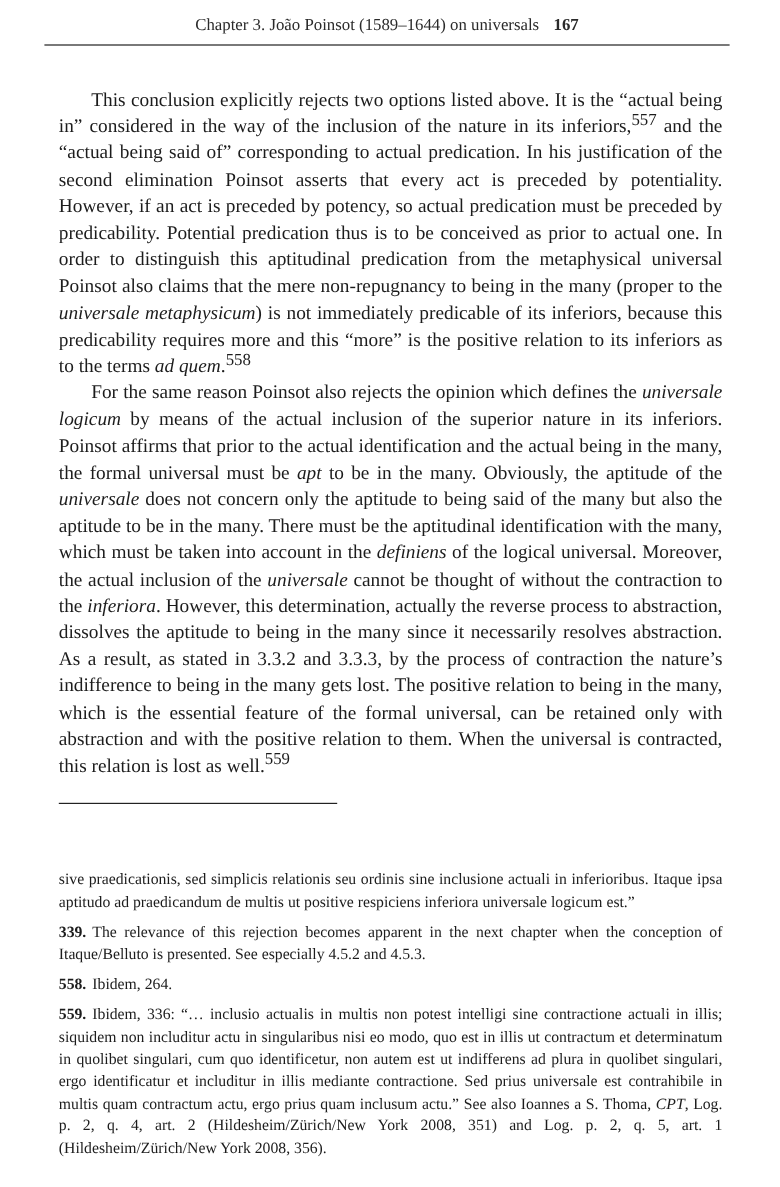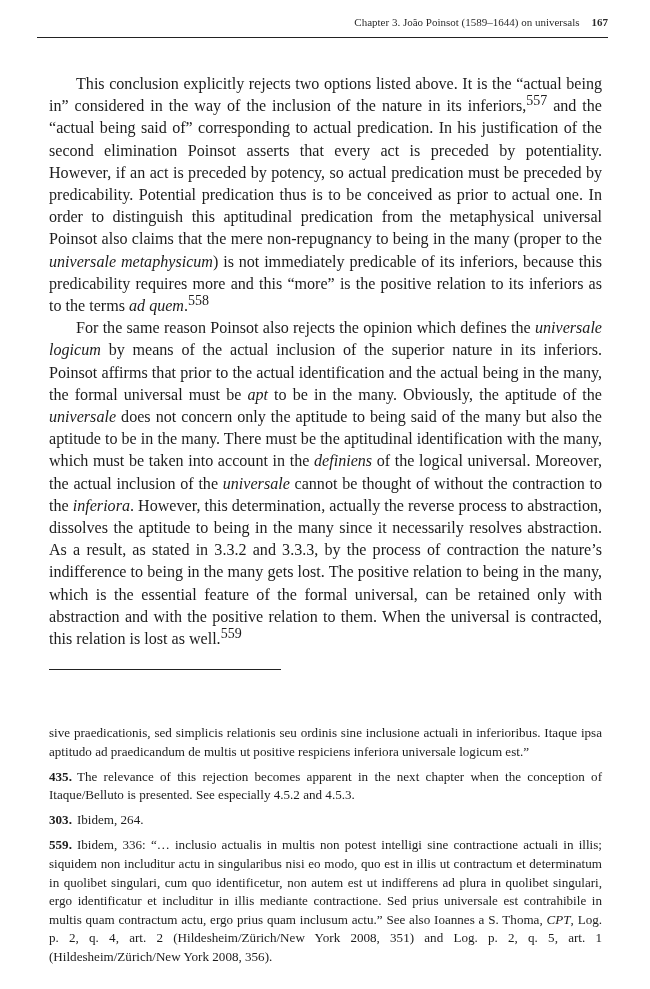--- a/index.html
+++ b/index.html
@@ -3,21 +3,21 @@
 <meta charset="utf-8">
 <style>
   html, body { margin: 0; padding: 0; background: #ffffff; }
   body {
     width: 650px; height: 989px; position: relative; overflow: hidden;
     font-family: "Liberation Serif", "DejaVu Serif", serif; color: #1c1c1c;
   }
   .running-head {
     position: absolute; left: 37px; top: 9px; width: 571px; height: 28px;
     border-bottom: 1px solid #222;
-    font-size: 11px; text-align: right; line-height: 26px; color: #2a2a2a;
+    font-size: 14px; text-align: center; line-height: 26px; color: #2a2a2a;
   }
   .running-head .pg { font-weight: bold; margin-left: 12px; }
   .body-text {
     position: absolute; left: 49px; top: 73px; width: 553px;
     font-size: 16.1px; line-height: 22.2px; text-align: justify;
     hyphens: manual;
   }
   .body-text p { margin: 0; text-indent: 27px; }
   .body-text p + p { margin-top: 0; }
   sup { font-size: 14px; line-height: 0; vertical-align: 6px; }
@@ -42,16 +42,16 @@
 
 <div class="body-text">
   <p><span>This conclusion explicitly rejects two options listed above. It is the “actual being in” considered in the way of the inclusion of the nature in its inferiors,</span><sup>557</sup><span> and the “actual being said of” corresponding to actual predication. In his justification of the second elimination Poinsot asserts that every act is preceded by potentiality. However, if an act is preceded by potency, so actual predication must be preceded by predicability. Potential predication thus is to be conceived as prior to actual one. In order to distinguish this aptitudinal predication from the metaphysical universal Poinsot also claims that the mere non-repugnancy to being in the many (proper to the </span><i>universale metaphysicum</i><span>) is not immediately predicable of its inferiors, be­cause this predicability requires more and this “more” is the positive relation to its inferiors as to the terms </span><i>ad quem</i><span>.</span><sup>558</sup></p>
   <p><span>For the same reason Poinsot also rejects the opinion which defines the </span><i>univer­sale logicum</i><span> by means of the actual inclusion of the superior nature in its inferiors. Poinsot affirms that prior to the actual identification and the actual being in the many, the formal universal must be </span><i>apt</i><span> to be in the many. Obviously, the aptitude of the </span><i>universale</i><span> does not concern only the aptitude to being said of the many but also the aptitude to be in the many. There must be the aptitudinal identification with the many, which must be taken into account in the </span><i>definiens</i><span> of the logical universal. Moreover, the actual inclusion of the </span><i>universale</i><span> cannot be thought of without the contraction to the </span><i>inferiora</i><span>. However, this determination, actually the reverse process to abstraction, dissolves the aptitude to being in the many since it necessarily resolves abstraction. As a result, as stated in 3.3.2 and 3.3.3, by the process of contraction the nature’s indifference to being in the many gets lost. The positive relation to being in the many, which is the essential feature of the formal universal, can be retained only with abstraction and with the positive relation to them. When the universal is contracted, this relation is lost as well.</span><sup>559</sup></p>
 </div>
 
 <div class="fn-rule"></div>
 
 <div class="footnotes">
   <p><span>sive praedicationis, sed simplicis relationis seu ordinis sine inclusione actuali in inferioribus. Itaque ipsa aptitudo ad praedicandum de multis ut positive respiciens inferiora universale logicum est.”</span></p>
-  <p><span class="fn-num">435.</span><span>The relevance of this rejection becomes apparent in the next chapter when the conception of Itaque/Belluto is presented. See especially 4.5.2 and 4.5.3.</span></p>
-  <p><span class="fn-num">303.</span><span>Ibidem, 264.</span></p>
+  <p><span class="fn-num">339.</span><span>The relevance of this rejection becomes apparent in the next chapter when the conception of Itaque/Belluto is presented. See especially 4.5.2 and 4.5.3.</span></p>
+  <p><span class="fn-num">558.</span><span>Ibidem, 264.</span></p>
   <p><span class="fn-num">559.</span><span>Ibidem, 336: “… inclusio actualis in multis non potest intelligi sine contractione actuali in illis; siquidem non includitur actu in singularibus nisi eo modo, quo est in illis ut contractum et determinatum in quolibet singulari, cum quo identificetur, non autem est ut indifferens ad plura in quolibet singulari, ergo identificatur et includitur in illis mediante contractione. Sed prius universale est contrahibile in multis quam contractum actu, ergo prius quam inclusum actu.” See also Ioannes a S. Thoma, </span><i>CPT</i><span>, Log. p. 2, q. 4, art. 2 (Hildesheim/Zürich/New York 2008, 351) and Log. p. 2, q. 5, art. 1 (Hildesheim/Zürich/New York 2008, 356).</span></p>
 </div>
 
 </body></html>

